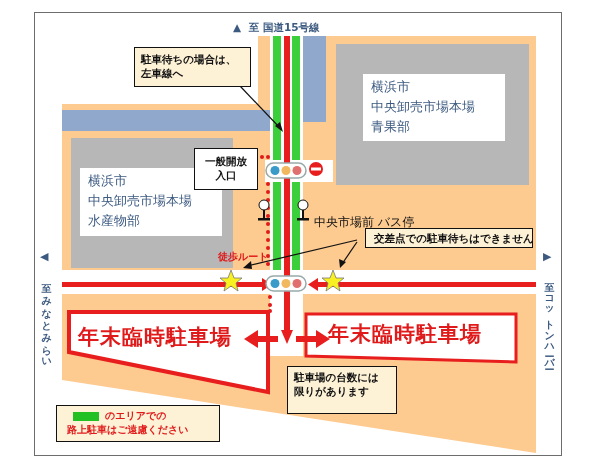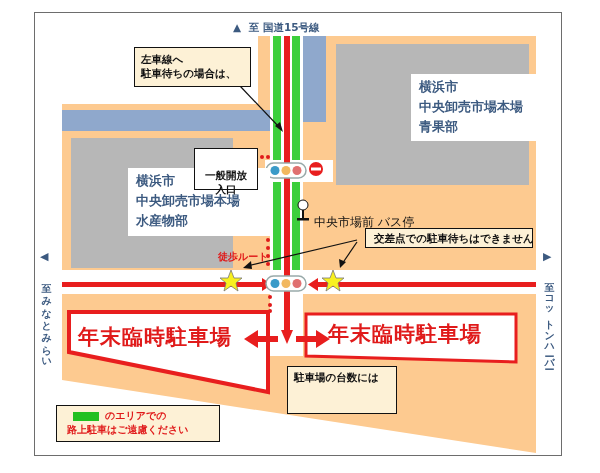--- a/index.html
+++ b/index.html
@@ -1,20 +1,20 @@
 <!DOCTYPE html>
 <html><head>
 <meta charset="utf-8">
 <style>
   html, body { margin:0; padding:0; background:#ffffff; }
   body { width:600px; height:473px; position:relative; overflow:hidden; font-family:"DejaVu Sans", sans-serif; }
   .frame { position:absolute; left:34px; top:12px; width:528px; height:444px; border:1.5px solid #6d6d6d; box-sizing:border-box; background:#fff; }
   .abs { position:absolute; }
   .grey { background:#b7b7b7; }
-  .bldg-label { position:absolute; background:#fff; color:#3c5a80; font-weight:bold; font-size:13px; line-height:20px; padding:6px 8px; box-sizing:border-box;margin-left:48px; }
+  .bldg-label { position:absolute; background:#fff; color:#3c5a80; font-weight:normal; font-size:13px; line-height:20px; padding:6px 8px; box-sizing:border-box; }
   .bldg-label div { white-space:nowrap; }
   .callout { position:absolute; background:#fdf1d6; border:1.5px solid #111; font-weight:bold; font-size:10.5px; line-height:14px; color:#111; box-sizing:border-box; padding:3px 6px; white-space:nowrap; }
   .callout.white-bg { background:#fff; text-align:center; }
   .dir-label { position:absolute; color:#3c5a80; font-weight:bold; font-size:10px; }
   .vert { writing-mode:vertical-rl; text-orientation:upright; letter-spacing:1px; }
   .lot-text { position:absolute; color:#e01a1a; font-weight:bold; font-size:21px; letter-spacing:1px; white-space:nowrap; }
   .legend { position:absolute; left:56px; top:405px; width:164px; height:37px; background:#fdf1d6; border:1.5px solid #111; box-sizing:border-box; font-weight:bold; font-size:10px; color:#e01a1a; line-height:14px; padding:3px 0 0 10px; }
   .legend .swatch { display:inline-block; width:26px; height:9px; background:#22c022; vertical-align:middle; margin-right:6px; margin-left:6px; }
   .walk-label { position:absolute; color:#e01a1a; font-weight:bold; font-size:10px; white-space:nowrap;margin-left:8px; }
   .busstop-label { position:absolute; font-weight:normal; font-size:12px; color:#111; white-space:nowrap; }
@@ -136,33 +136,34 @@
   <span style="margin-left:4px;">至 国道15号線</span>
 </div>
 
 <div class="dir-label" style="left:40px;top:250px;font-size:11px;">◀</div>
 <div class="dir-label vert" style="left:39px;top:276px;font-size:10px;">至 みなとみらい</div>
 
 <div class="dir-label" style="left:543px;top:250px;font-size:11px;">▶</div>
 <div class="dir-label vert" style="left:542px;top:275px;font-size:10px;">至 コットンハーバー</div>
 
 <div class="callout" style="left:134px;top:47px;width:117px;height:40px;padding-top:4px;">
+  <div>駐車待ちの場合は、</div>
   <div>左車線へ</div>
-  <div>駐車待ちの場合は、</div>
 </div>
 
-<div class="callout white-bg" style="left:194px;top:148px;width:64px;height:42px;padding:19px 2px;">
+<div class="callout white-bg" style="left:194px;top:148px;width:64px;height:42px;padding:5px 2px;">
   <div>一般開放</div>
   <div>入口</div>
 </div>
 
 <div class="callout" style="left:365px;top:228px;width:168px;height:20px;padding:2px 8px;">交差点での駐車待ちはできません</div>
 
 <div class="callout" style="left:287px;top:366px;width:110px;height:48px;padding:3px 6px;">
   <div>駐車場の台数には</div>
+  <div>限りがあります</div>
 </div>
 
 <div class="walk-label" style="left:210px;top:250px;">徒歩ルート</div>
 
 <div class="busstop-label" style="left:314px;top:214px;">中央市場前 バス停</div>
 
 <div class="lot-text" style="left:78px;top:323px;">年末臨時駐車場</div>
 <div class="lot-text" style="left:328px;top:320px;">年末臨時駐車場</div>
 
 <div class="legend">

